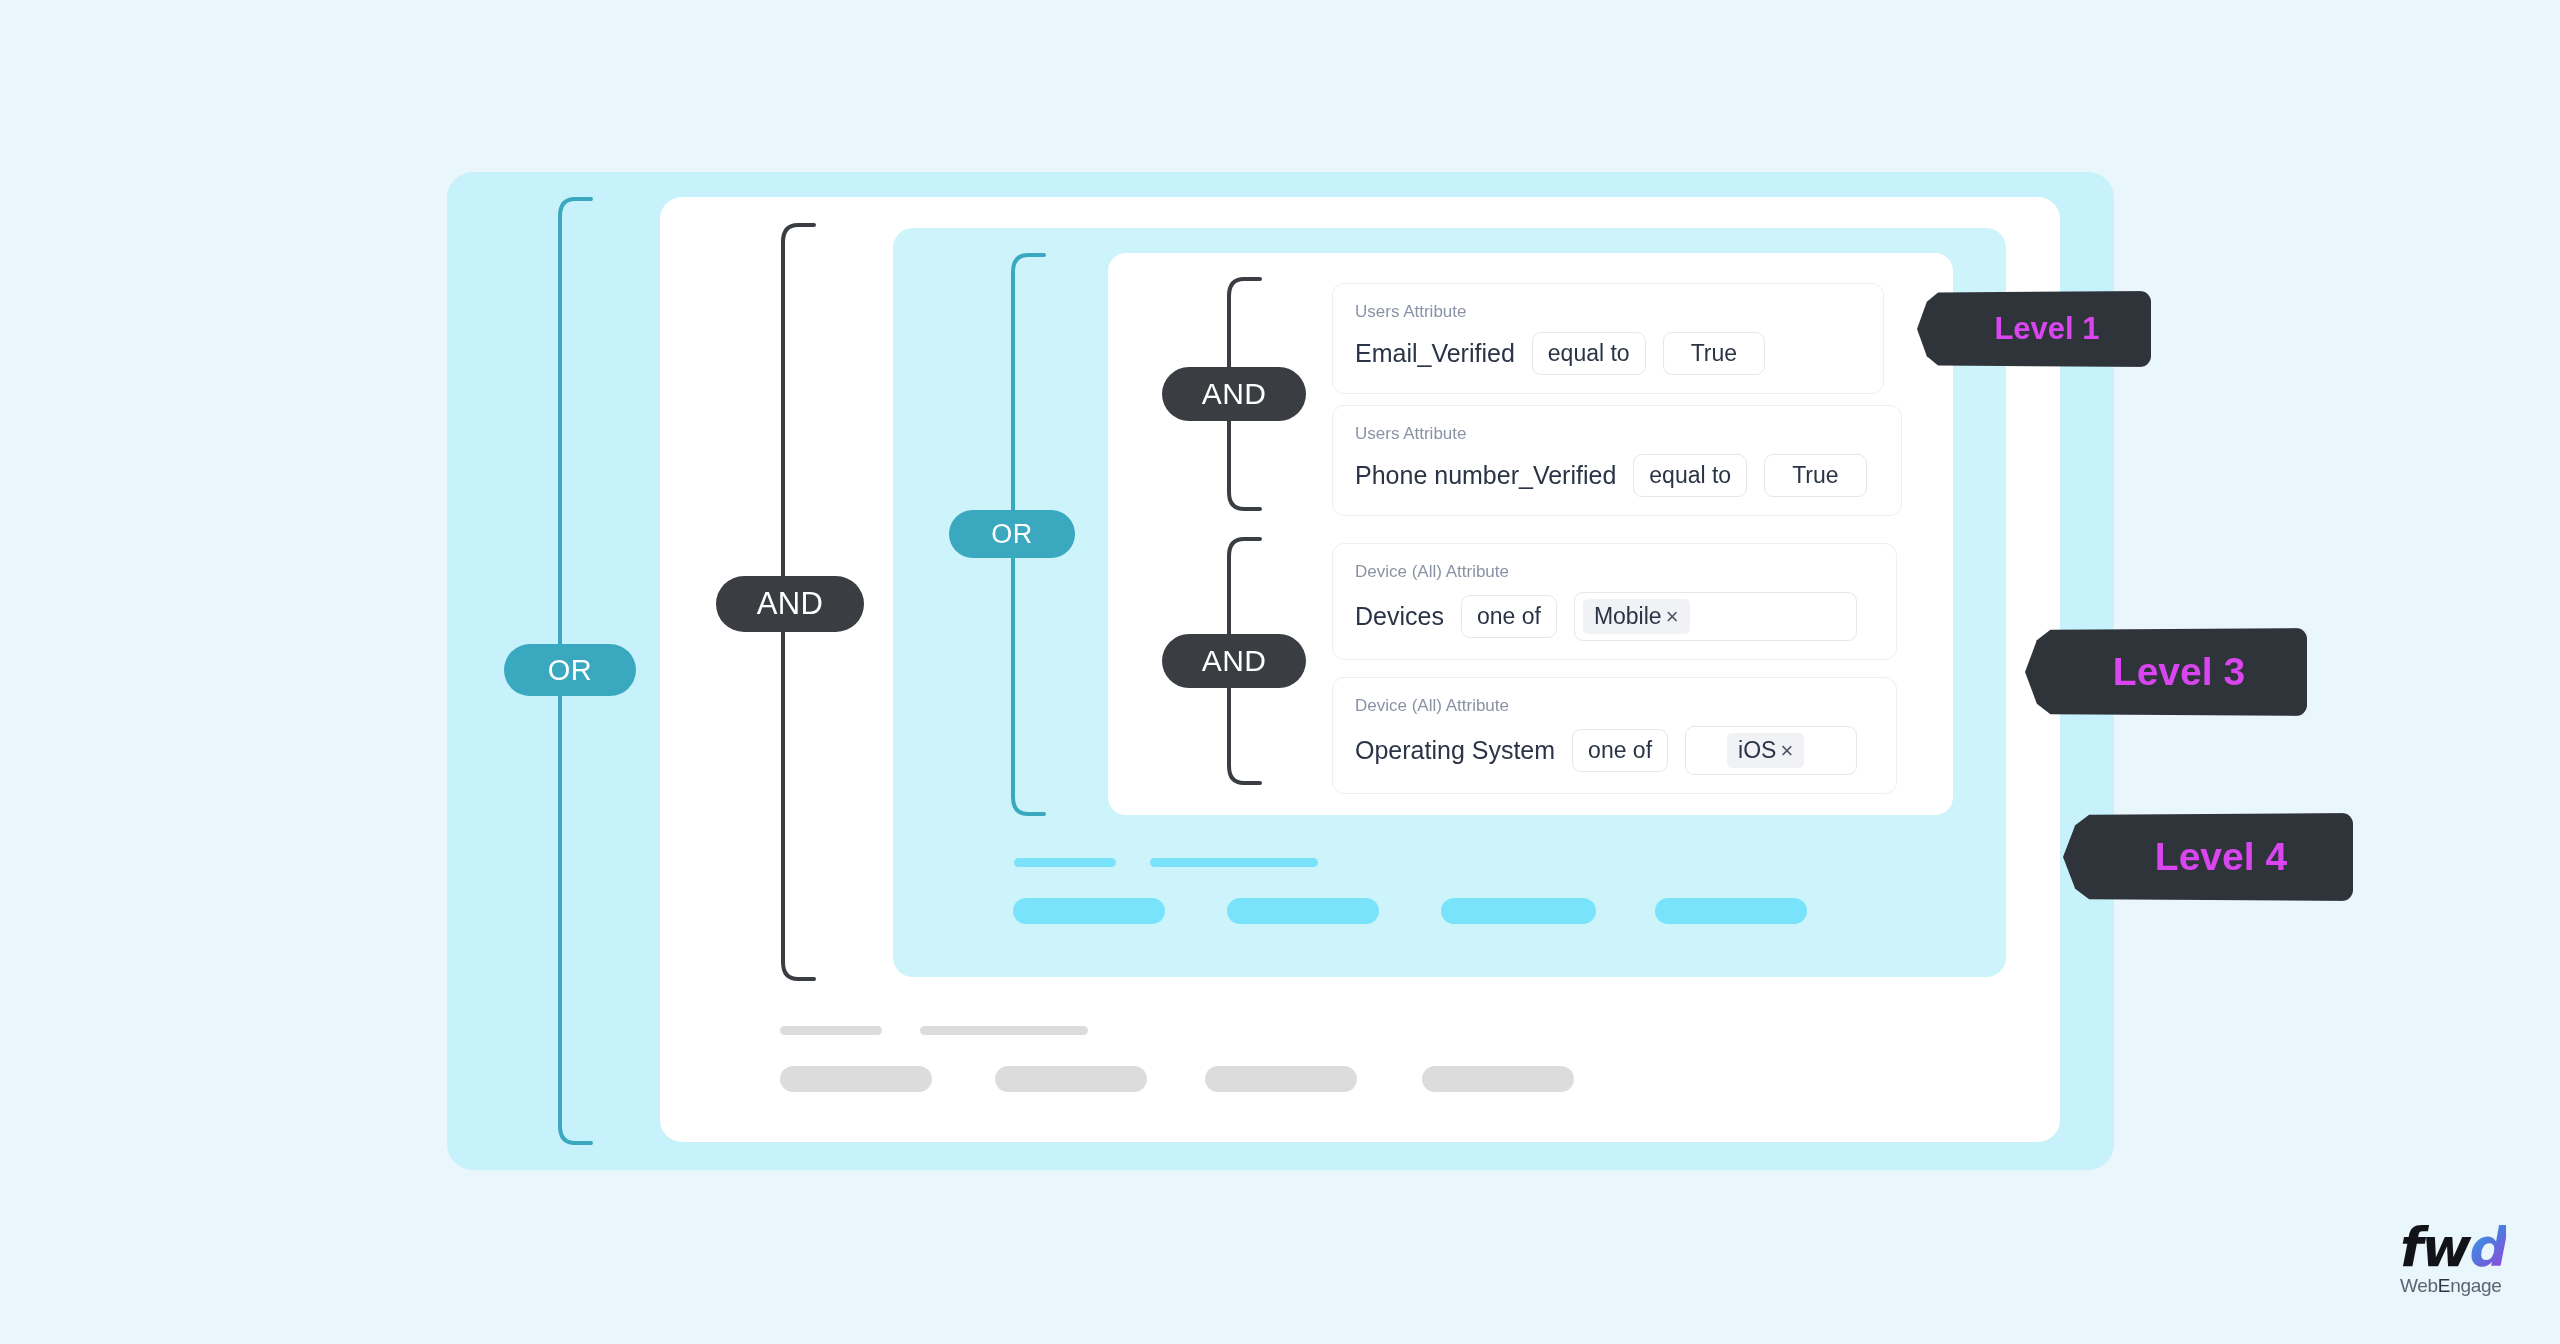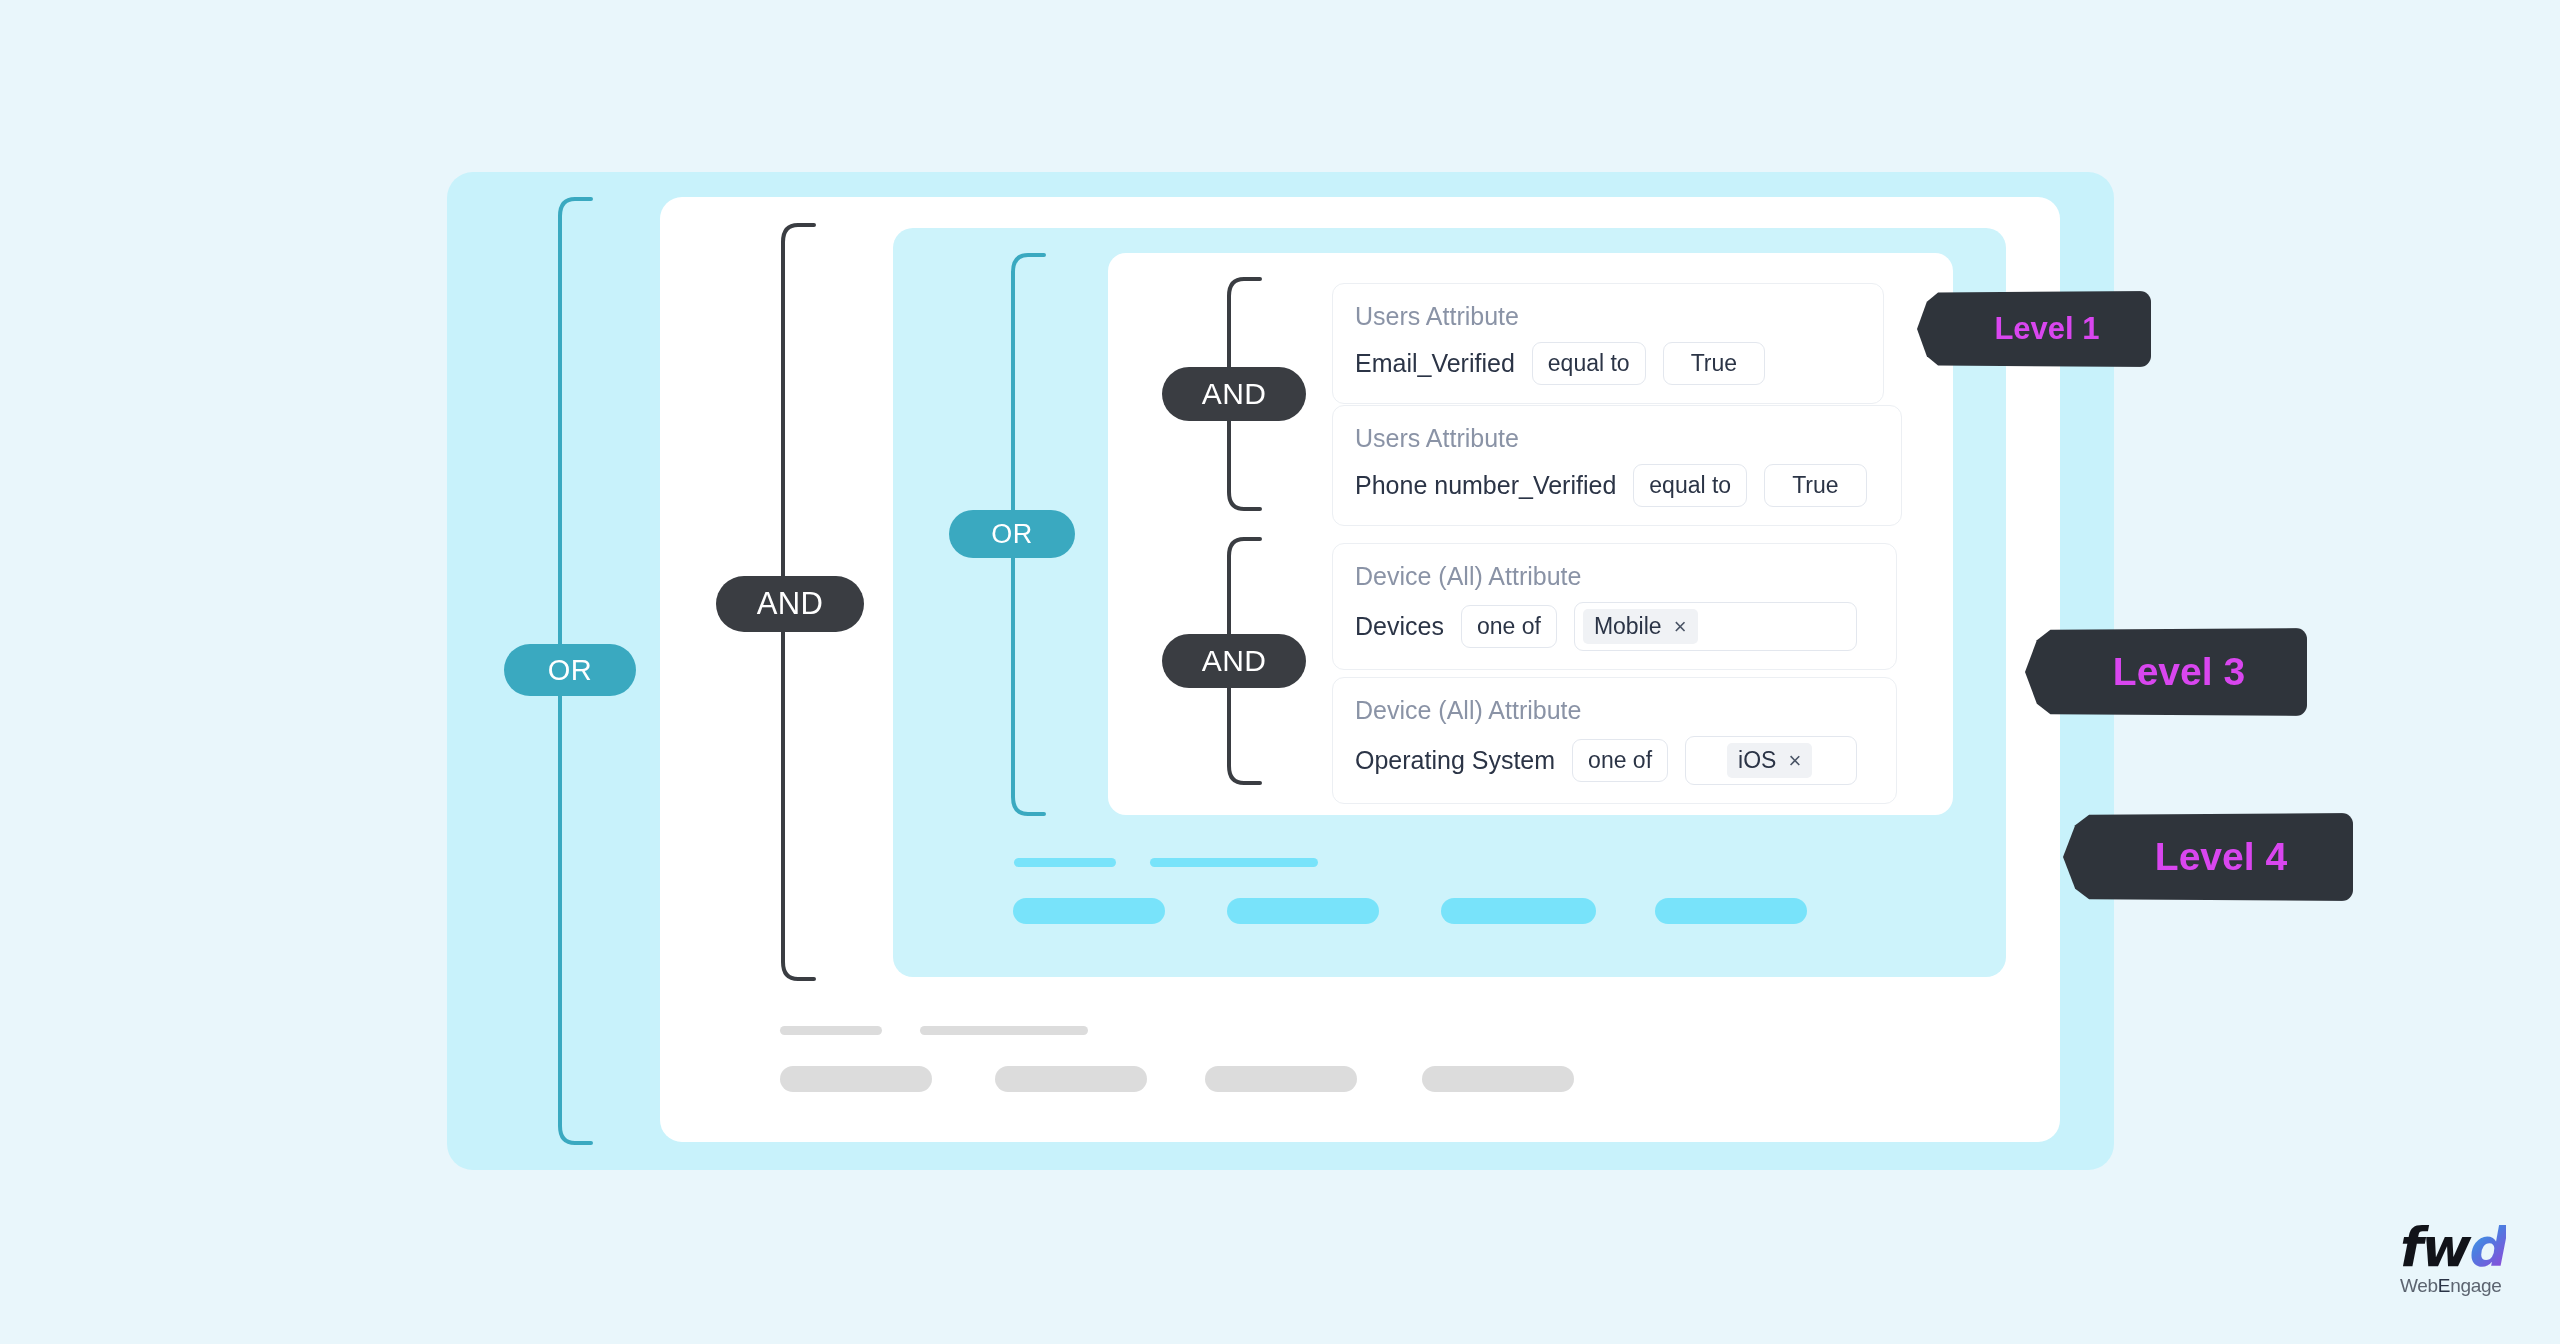--- a/index.html
+++ b/index.html
@@ -59,21 +59,21 @@
 
   
   .rule-card {
     position: absolute;
     background: #ffffff;
     border: 1px solid #eceff3;
     border-radius: 12px;
     padding: 17px 22px 18px 22px;
   }
   .rule-kind {
-    font-size: 25px; color: #8a93a6; line-height: 1.25;
+    font-size: 17px; color: #8a93a6; line-height: 1.25;
     margin-bottom: 10px; white-space: nowrap;
   }
   .rule-row { display: flex; align-items: center; gap: 17px; }
   .rule-attr {
     font-size: 25px; color: #2b3446; font-weight: 400; white-space: nowrap;
   }
   .rule-op {
     font-size: 23px; color: #2b3446;
     border: 1px solid #e3e7ee; border-radius: 9px;
     padding: 7px 15px; background:#fff; white-space: nowrap;
@@ -82,21 +82,21 @@
     font-size: 23px; color: #2b3446;
     border: 1px solid #e3e7ee; border-radius: 9px;
     padding: 7px 27px; background:#fff; white-space: nowrap;
   }
   .rule-multi {
     border: 1px solid #e3e7ee; border-radius: 9px;
     background: #fff; padding: 6px 8px;
     display: flex; align-items: center;
   }
   .chip {
-    display: inline-flex; align-items: center; gap: 12px;
+    display: inline-flex; align-items: center; gap: 4px;
     background: #f0f2f5; border-radius: 5px;
     padding: 4px 11px; font-size: 23px; color: #2b3446;
     white-space: nowrap;
   }
   .chip-x { font-size: 22px; color:#4a5465; line-height: 1; }
 
   .card-a { left: 1332px; top: 283px;  width: 552px; }
   .card-b { left: 1332px; top: 405px;  width: 570px; }
   .card-c { left: 1332px; top: 543px;  width: 565px; }
   .card-d { left: 1332px; top: 677px;  width: 565px; }

